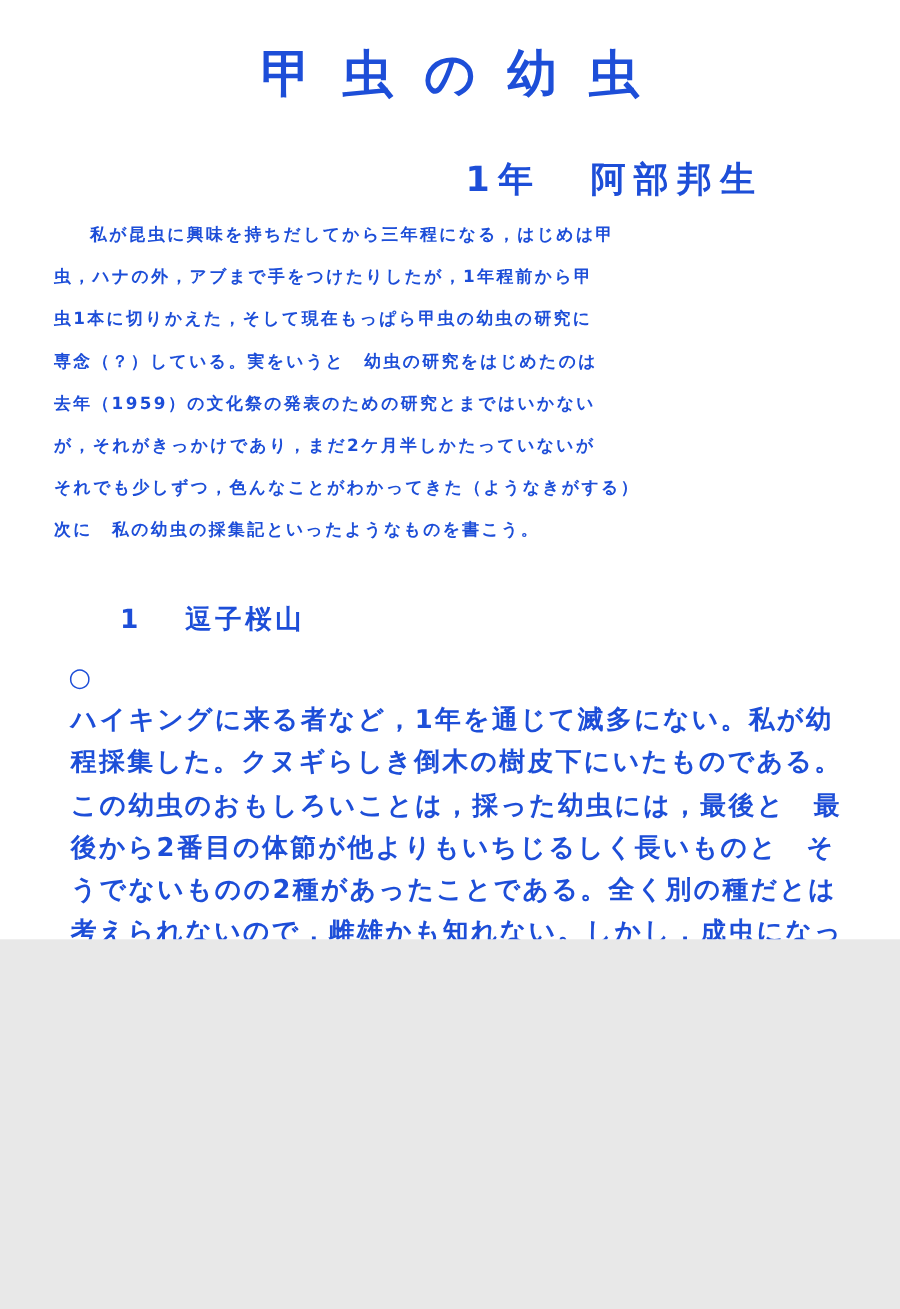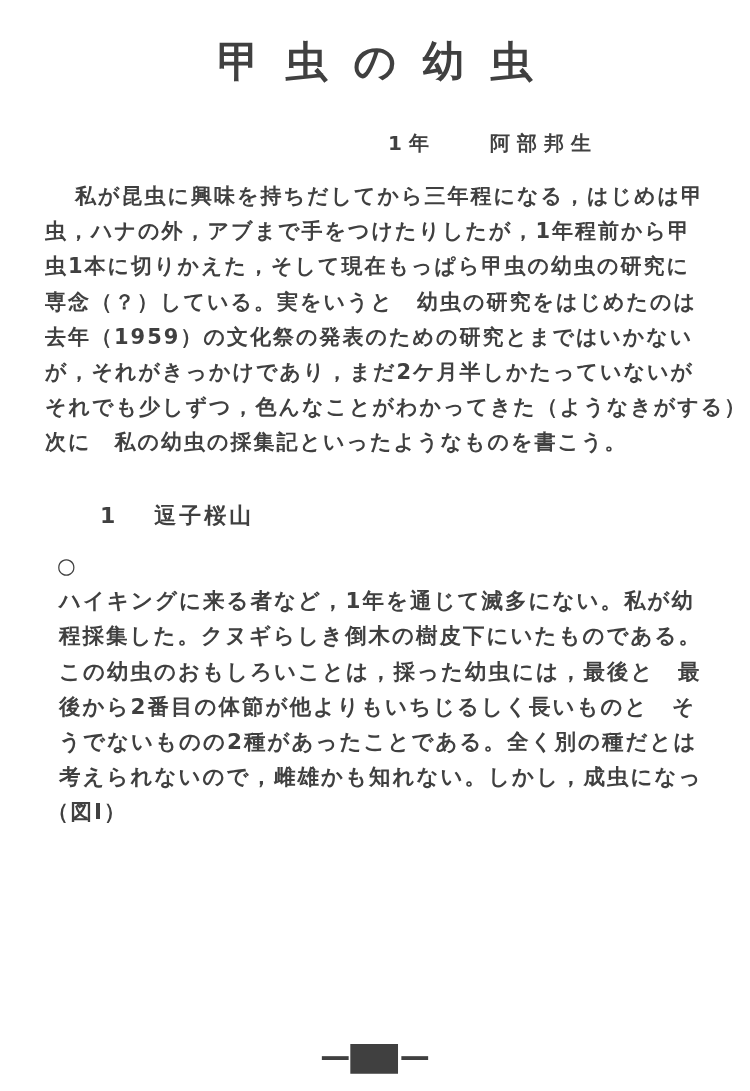--- a/index.html
+++ b/index.html
@@ -1,56 +1,56 @@
 <!DOCTYPE html>
 <html><head>
 <meta charset="utf-8">
 <style>
   html, body { margin: 0; padding: 0; background: #e8e8e8; }
   .page {
     position: relative;
     width: 750px;
-    height: 1091px;
+    height: 783px;
     margin: 0 auto;
     background: #ffffff;
     font-family: "DejaVu Sans", "Liberation Sans", sans-serif;
-    color: #404040;
+    color: #1d4ed8;
     overflow: hidden;
   }
   .title {
     position: absolute;
     top: 34px;
     left: 0;
     width: 100%;
     text-align: center;
     font-size: 42px;
     font-weight: bold;
     letter-spacing: 0.62em;
     text-indent: 0.62em;
     white-space: nowrap;
   }
   .byline {
     position: absolute;
     top: 130px;
     left: 388px;
     display: flex;
     align-items: baseline;
-    gap: 54px;
-    font-size: 20px;
+    gap: 41px;
+    font-size: 29px;
     font-weight: bold;
     letter-spacing: 7px;
     white-space: nowrap;
     text-align: right;
   }
   .intro {
     position: absolute;
     top: 179px;
     left: 45px;
     width: 678px;
-    font-size: 21px;
+    font-size: 14px;
     font-weight: bold;
     line-height: 35.2px;
     letter-spacing: 2px;
   }
   .intro .line { white-space: nowrap; }
   .intro .line.indent { text-indent: 30px; }
   .section-heading {
     position: absolute;
     top: 501px;
     left: 100px;

